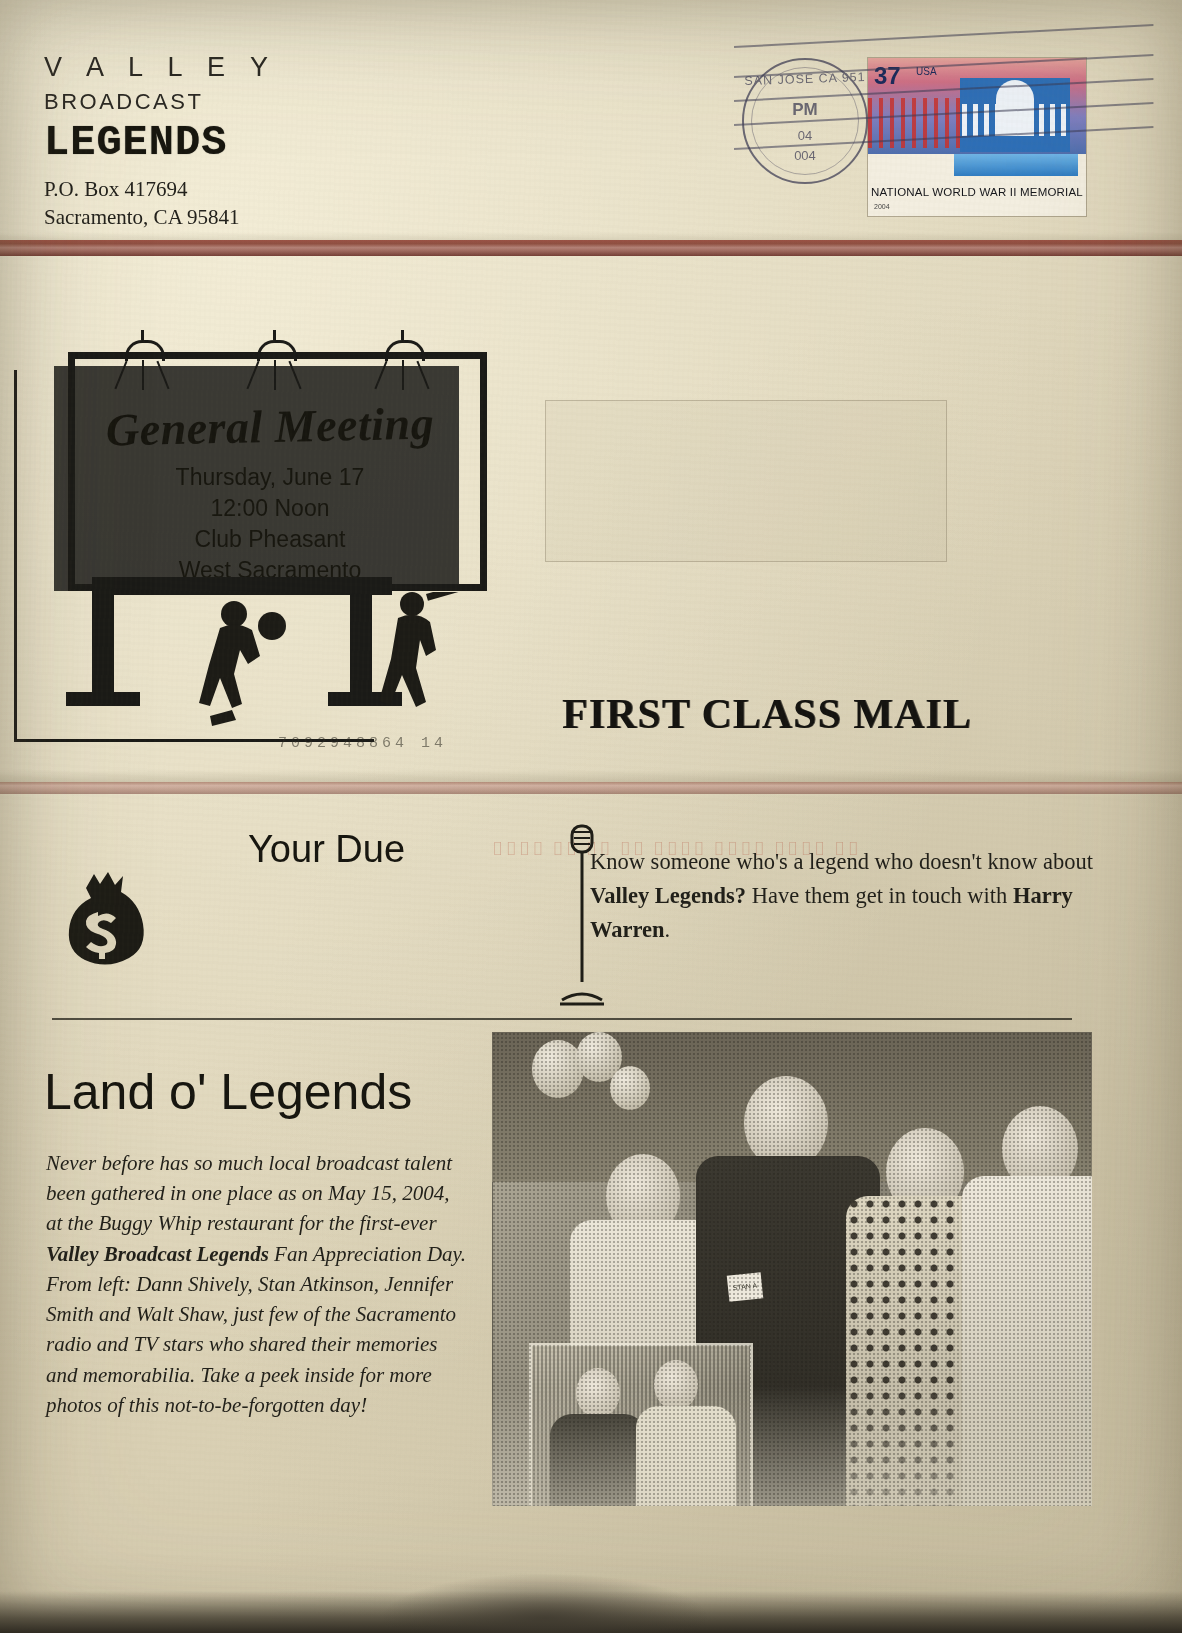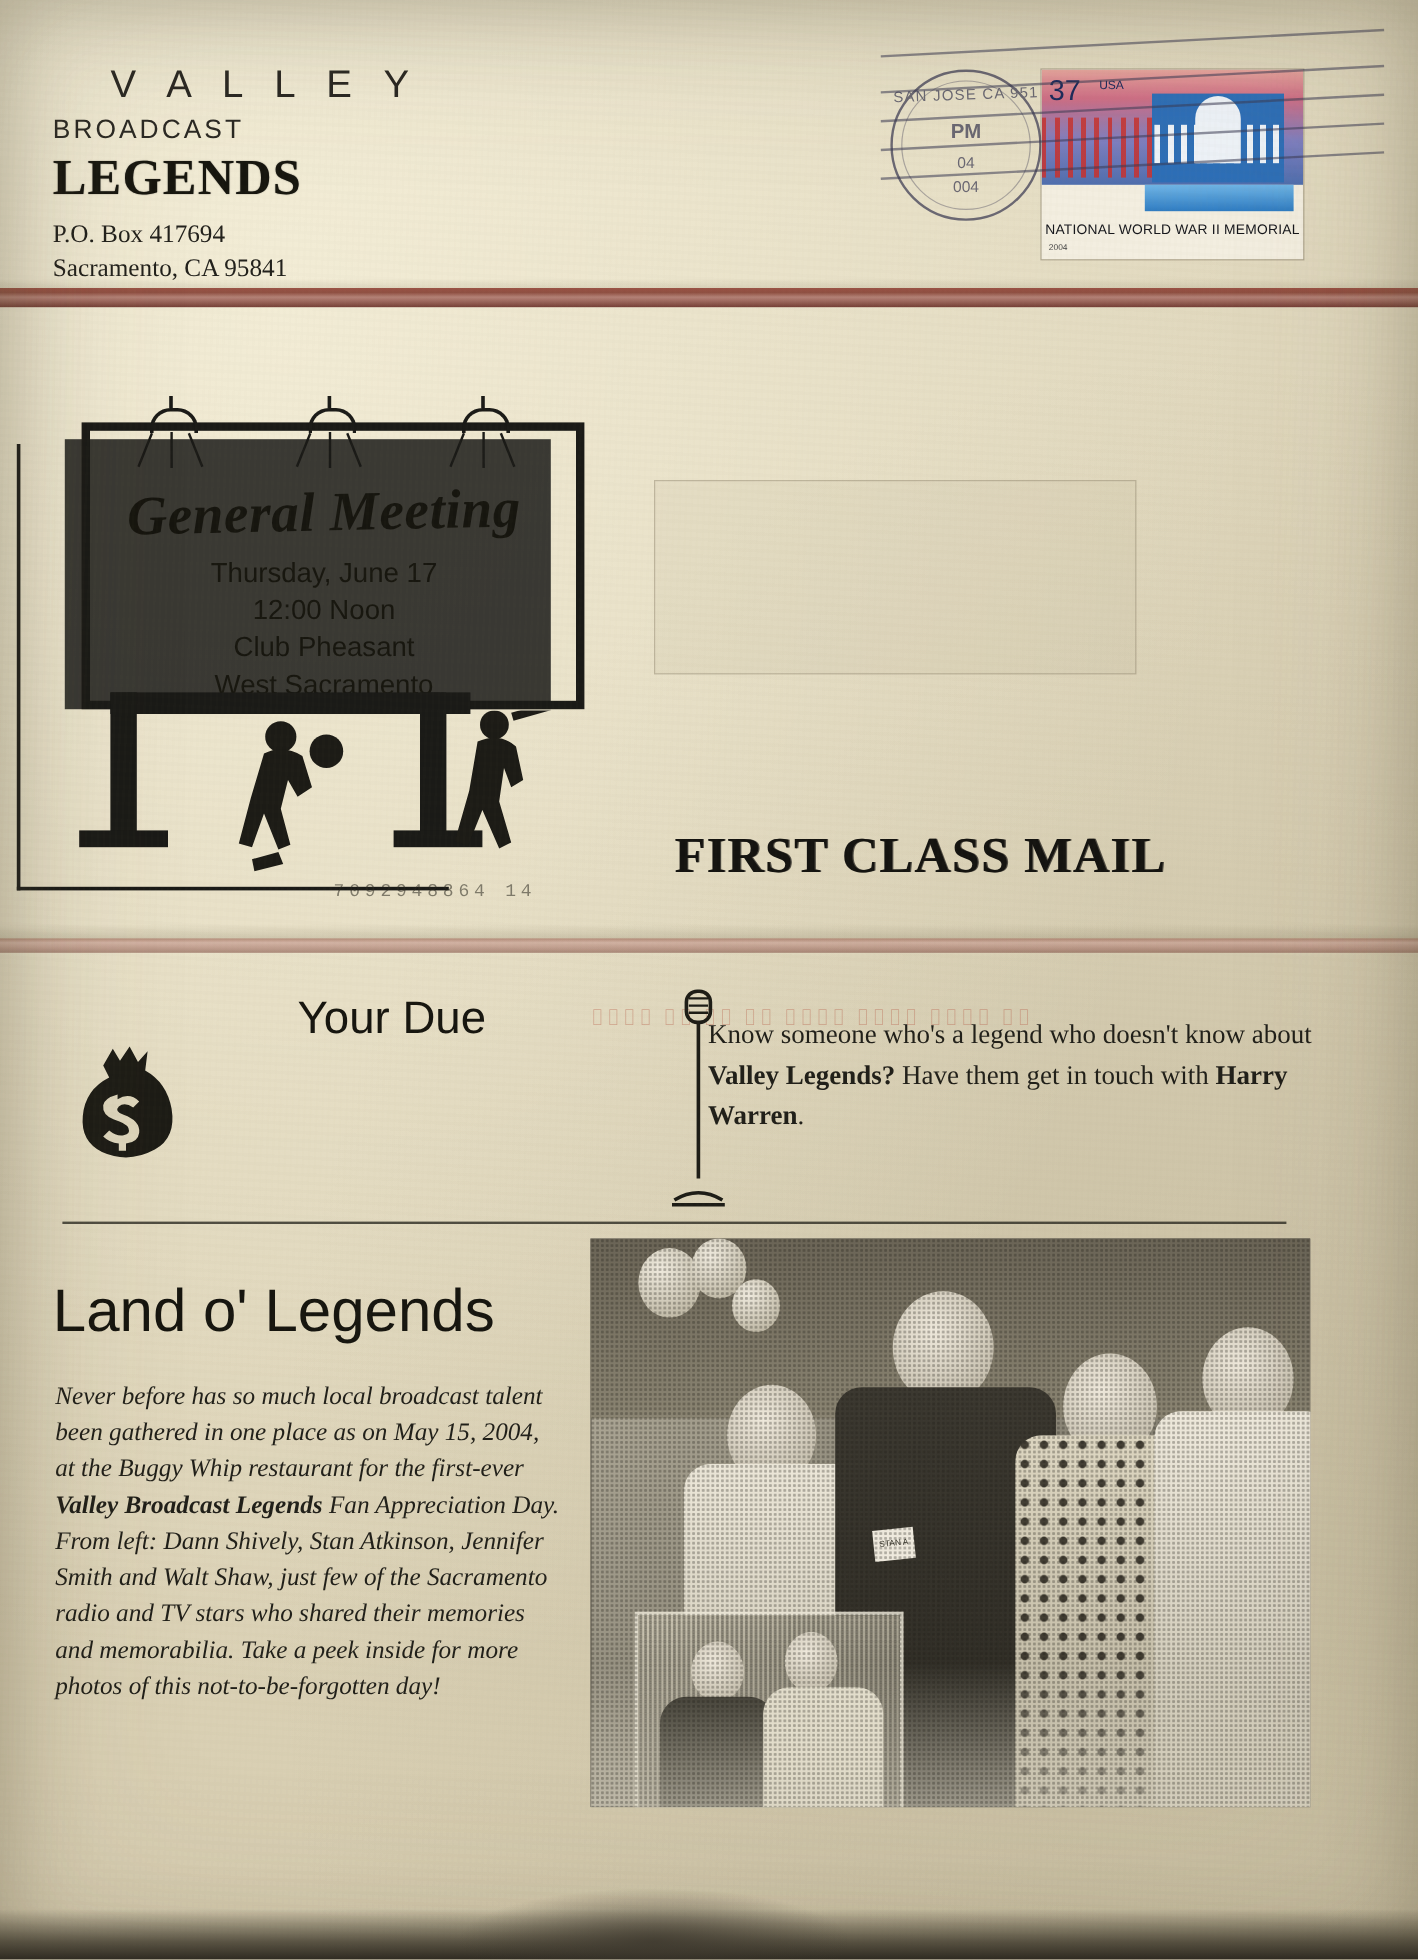--- a/index.html
+++ b/index.html
@@ -49,34 +49,33 @@
   
   #masthead {
     position: absolute;
     left: 44px;
     top: 52px;
     width: 500px;
     color: #1d1c19;
   }
   .mh-valley {
     font-family: "Liberation Sans", sans-serif;
-    font-size: 32px;
+    font-size: 27px;
     letter-spacing: 9px;
     color: #2a2823;
-    margin-left: 48px;
   }
   .mh-broadcast {
     font-family: "Liberation Sans", sans-serif;
     font-size: 22px;
     letter-spacing: 2.5px;
     margin-top: 6px;
     color: #2a2823;
   }
   .mh-legends {
-    font-family: Liberation Serif, serif;
+    font-family: Liberation Mono, monospace;
     font-weight: bold;
     font-size: 42px;
     letter-spacing: 1px;
     margin-top: 4px;
     color: #17160f;
     text-shadow: 0 0 1px rgba(0,0,0,.6);
   }
   .mh-addr {
     font-family: "Liberation Serif", serif;
     font-size: 21px;
@@ -139,21 +138,21 @@
     position:absolute; left:86px; top:96px; width:124px; height:22px;
     background: linear-gradient(to bottom, #6fb5e6, #2f7cc2);
   }
   #stamp .flagrow {
     position:absolute; left:0; top:40px; width:92px; height:50px;
     background: repeating-linear-gradient(90deg, #c9322f 0 4px, rgba(0,0,0,0) 4px 11px);
     opacity:.85;
   }
   #stamp .denom {
     position:absolute; left:6px; top:4px;
-    font-family:"Liberation Sans", sans-serif; font-weight:normal; font-size:24px; color:#1b2a5c;text-align:right;
+    font-family:"Liberation Sans", sans-serif; font-weight:bold; font-size:24px; color:#1b2a5c;text-align:right;
   }
   #stamp .usa {
     position:absolute; left:48px; top:8px;
     font-family:"Liberation Sans", sans-serif; font-size:10px; color:#1b2a5c;
   }
   #stamp .caption {
     position:absolute; left:0; bottom:18px; width:100%; text-align:center;
     font-family:"Liberation Sans", sans-serif; font-size:11.5px; color:#15161b; letter-spacing:.2px;
   }
   #stamp .yr {

